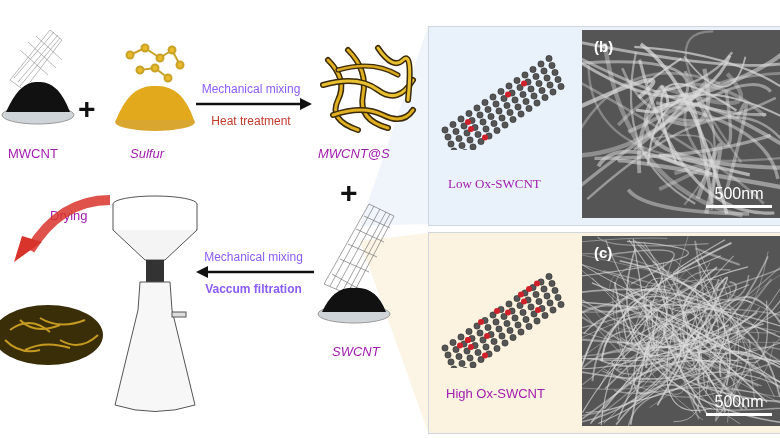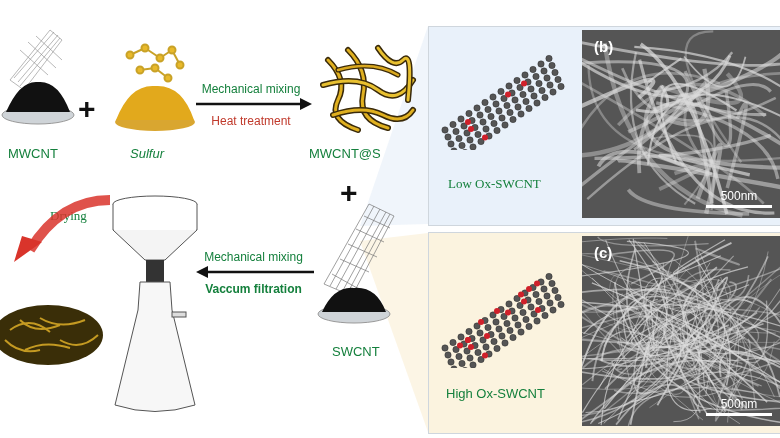--- a/index.html
+++ b/index.html
@@ -1,28 +1,28 @@
 <!DOCTYPE html>
 <html><head>
 <meta charset="utf-8">
 <style>
   html,body{margin:0;padding:0;}
   body{width:780px;height:438px;background:#ffffff;position:relative;overflow:hidden;font-family:"Liberation Sans","DejaVu Sans",sans-serif;color:#222;}
   .abs{position:absolute;}
-  .label{font-size:13px;color:#15803d;white-space:nowrap;}
-  .proc{font-size:12px;color:#15803d;white-space:nowrap;text-align:center;}
+  .label{font-size:13px;color:#a21caf;white-space:nowrap;}
+  .proc{font-size:12px;color:#8b5cf6;white-space:nowrap;text-align:center;}
   .heat{color:#c0392b;}
   .panel{position:absolute;border:1px solid #cfd6dd;}
   .panel-top{left:428px;top:26px;width:352px;height:198px;background:#e9f1fa;}
   .panel-bot{left:428px;top:232px;width:352px;height:200px;background:#fbf3df;}
   .sem{position:absolute;background:#555;overflow:hidden;}
   .sem-top{left:582px;top:30px;width:198px;height:188px;}
   .sem-bot{left:582px;top:236px;width:198px;height:190px;}
   .sem-letter{position:absolute;left:12px;top:8px;color:#fff;font-size:15px;font-weight:bold;}
-  .sem-scale{position:absolute;right:8px;bottom:10px;color:#fff;font-size:12px;text-align:center;}
+  .sem-scale{position:absolute;right:8px;bottom:10px;color:#fff;font-size:16px;text-align:center;}
   .sem-scale .bar{height:3px;background:#fff;width:66px;margin-top:2px;}
   .plus{font-size:30px;font-weight:bold;color:#111;}
 </style>
 </head>
 <body>
 
 <div class="panel panel-top"></div>
 <div class="panel panel-bot"></div>
 
 <svg class="abs" style="left:360px;top:26px;" width="70" height="410">
@@ -85,25 +85,25 @@
     <path d="M5,45 Q40,35 60,50 T95,40" stroke="#3a2a0a" stroke-width="6"></path>
     <path d="M5,45 Q40,35 60,50 T95,40" stroke="#e8c030" stroke-width="3"></path>
     <path d="M15,75 Q45,65 65,75 T95,70" stroke="#3a2a0a" stroke-width="6"></path>
     <path d="M15,75 Q45,65 65,75 T95,70" stroke="#e0b020" stroke-width="3"></path>
     <path d="M60,8 Q75,30 85,20 T90,60" stroke="#3a2a0a" stroke-width="6"></path>
     <path d="M60,8 Q75,30 85,20 T90,60" stroke="#e8c030" stroke-width="3"></path>
     <path d="M20,30 Q55,20 80,35" stroke="#3a2a0a" stroke-width="5"></path>
     <path d="M20,30 Q55,20 80,35" stroke="#d9a820" stroke-width="2.5"></path>
   </g>
 </svg>
-<div class="abs label" style="left:309px;top:146px;">MWCNT@S</div>
+<div class="abs label" style="left:318px;top:146px;font-style:italic;">MWCNT@S</div>
 
 <div class="abs plus" style="left:340px;top:176px;">+</div>
 
-<div class="abs label" style="left:50px;top:208px;font-family:Liberation Serif, serif;">Drying</div>
+<div class="abs label" style="left:50px;top:208px;">Drying</div>
 <svg class="abs" style="left:0;top:190px;" width="200" height="248">
   <path d="M110,10 Q60,10 30,60" stroke="#d9342b" stroke-width="10" fill="none" opacity="0.85"></path>
   <polygon points="14,72 42,52 22,46" fill="#d9342b"></polygon>
   <ellipse cx="155" cy="14" rx="42" ry="8" fill="#fff" stroke="#555"></ellipse>
   <ellipse cx="155" cy="20" rx="38" ry="6" fill="#111"></ellipse>
   <path d="M113,14 L113,40 Q155,58 197,40 L197,14" fill="#fff" stroke="#555"></path>
   <path d="M113,40 L145,70 L165,70 L197,40" fill="#f4f4f4" stroke="#555"></path>
   <rect x="146" y="70" width="18" height="22" fill="#333"></rect>
   <path d="M140,92 L170,92 L172,120 L195,215 Q155,228 115,215 L138,120 Z" fill="#f7f7f7" stroke="#555"></path>
   <rect x="172" y="122" width="14" height="5" fill="#ddd" stroke="#555"></rect>
@@ -134,21 +134,21 @@
       <path d="M33,100 L76,20"></path>
     <path d="M18,80 L45,95"></path>
       <path d="M26,65 L55,78"></path>
       <path d="M34,50 L63,63"></path>
       <path d="M42,35 L70,48"></path>
       <path d="M50,22 L76,34"></path>
   </g>
   <ellipse cx="40" cy="120" rx="36" ry="9" fill="#cfd4d8" stroke="#999"></ellipse>
   <path d="M8,118 Q20,92 40,94 Q62,92 72,118 Z" fill="#111"></path>
 </svg>
-<div class="abs label" style="left:332px;top:344px;">SWCNT</div>
+<div class="abs label" style="left:332px;top:344px;font-style:italic;">SWCNT</div>
 
 <svg class="abs" style="left:430px;top:40px;" width="150" height="110" id="mol-top">
     <circle cx="15" cy="90" r="3.2" fill="#555" stroke="#222" stroke-width="0.4"></circle>
     <circle cx="18" cy="97" r="3.2" fill="#555" stroke="#222" stroke-width="0.4"></circle>
     <circle cx="21" cy="104" r="3.2" fill="#555" stroke="#222" stroke-width="0.4"></circle>
     <circle cx="24" cy="111" r="3.2" fill="#555" stroke="#222" stroke-width="0.4"></circle>
     <circle cx="27" cy="118" r="3.2" fill="#555" stroke="#222" stroke-width="0.4"></circle>
     <circle cx="23" cy="84.5" r="3.2" fill="#555" stroke="#222" stroke-width="0.4"></circle>
     <circle cx="26" cy="91.5" r="3.2" fill="#555" stroke="#222" stroke-width="0.4"></circle>
     <circle cx="29" cy="98.5" r="3.2" fill="#555" stroke="#222" stroke-width="0.4"></circle>

